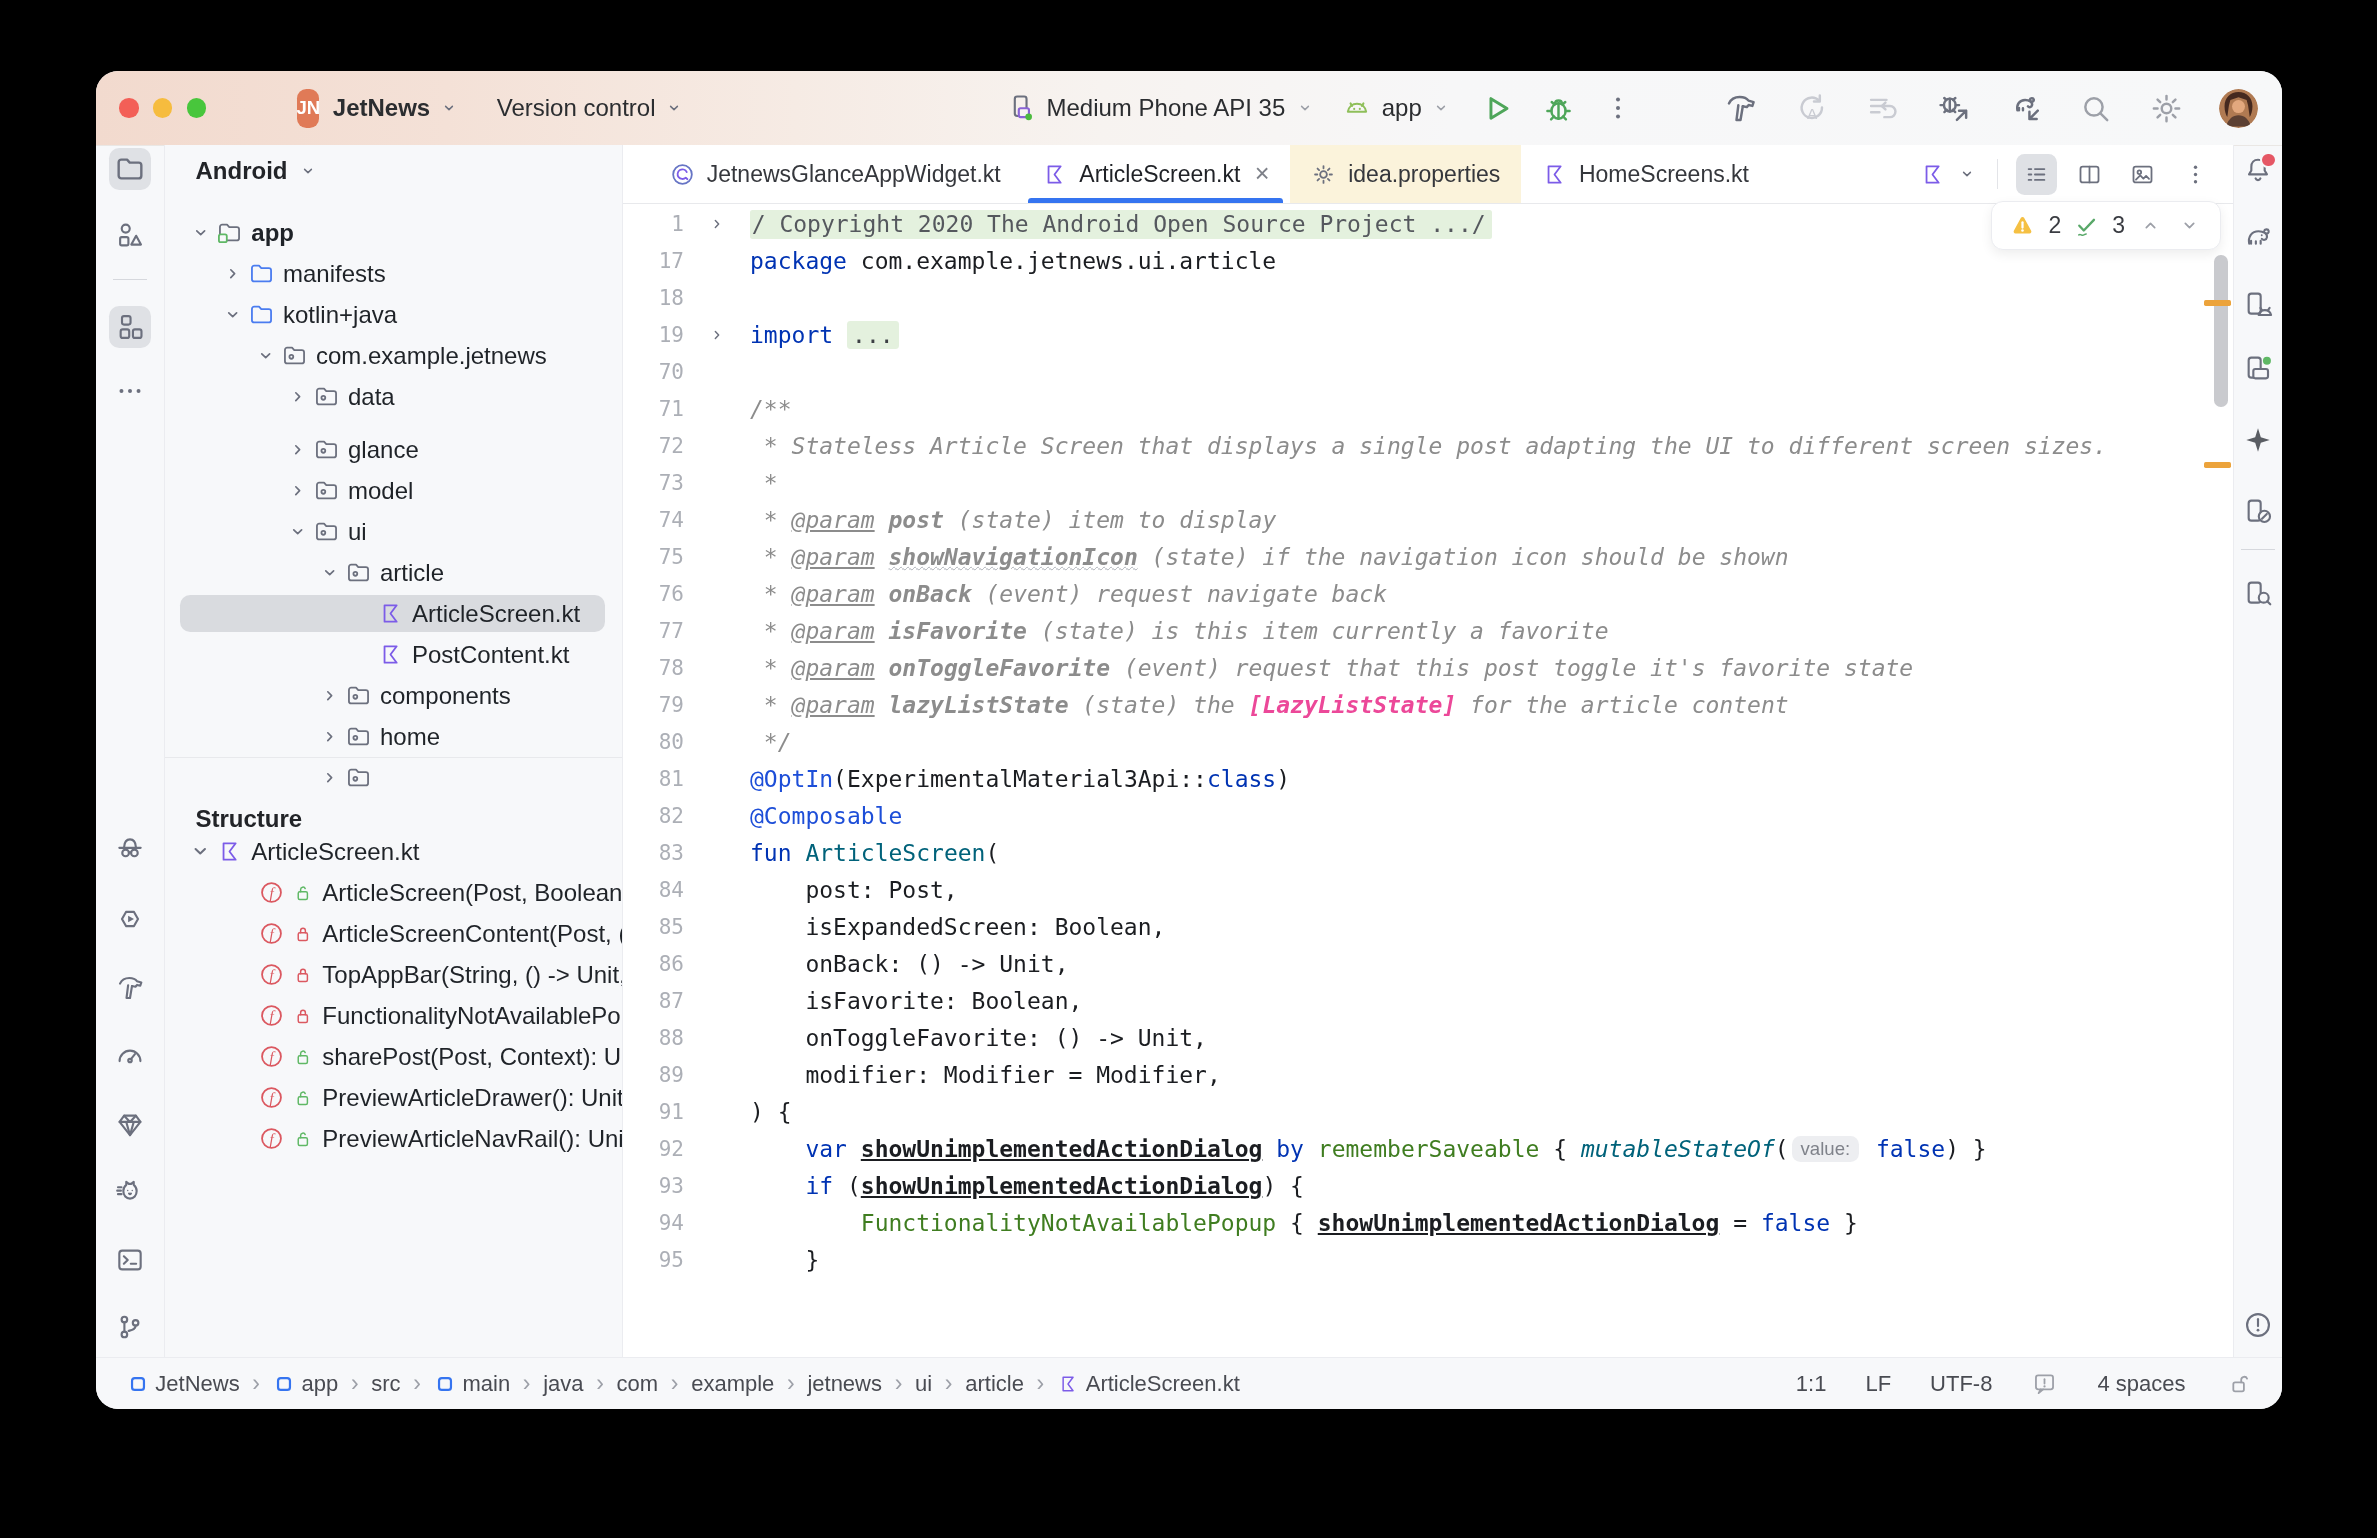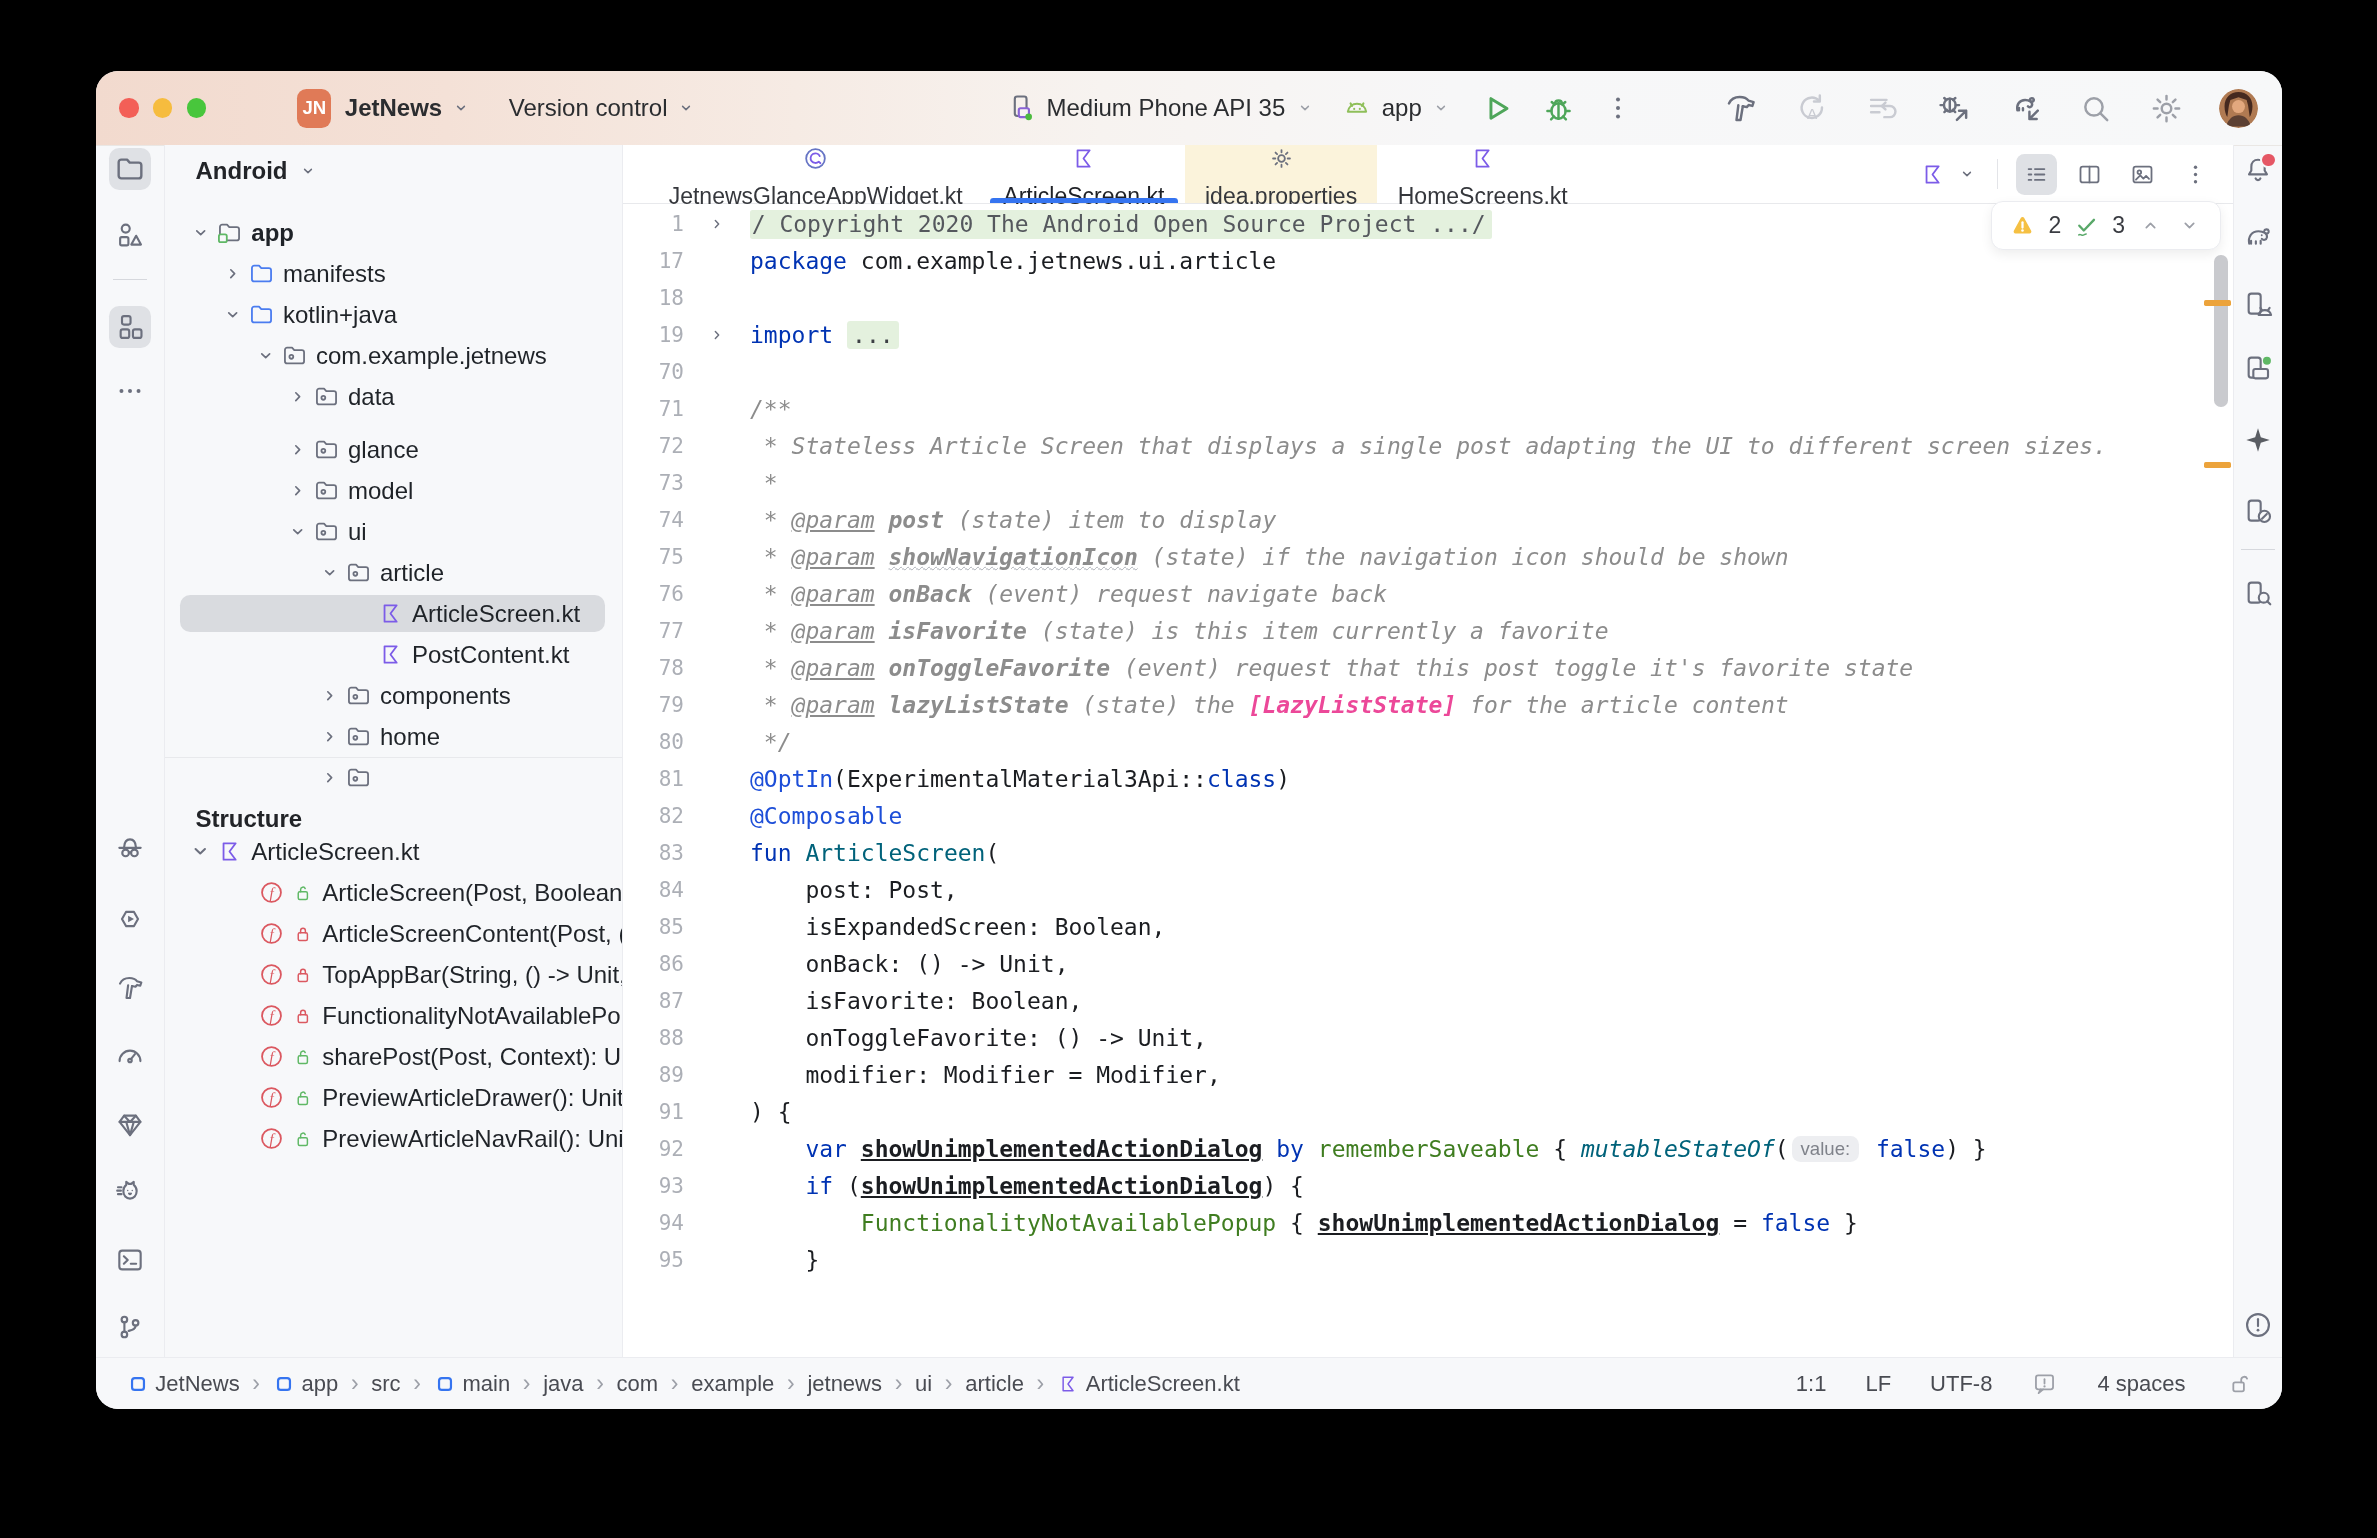--- a/index.html
+++ b/index.html
@@ -6,21 +6,21 @@
   body{width:2377px;height:1538px;background:#000;font-family:"Liberation Sans",sans-serif;position:relative;overflow:hidden;}
   .window{position:absolute;left:96px;top:71px;width:2186px;height:1338px;background:#F7F8FA;border-radius:22px;overflow:hidden;}
 
   
   .titlebar{position:relative;height:74px;display:flex;align-items:center;
     background:linear-gradient(90deg,#F2DACE 0%,#F4E1D7 16%,#F6EBE4 32%,#F7F3F0 46%,#F7F7F8 62%,#F7F8F9 100%);
     border-bottom:0.8px solid #EAE7E4;}
   .traffic{display:flex;gap:14.4px;margin-left:23px;}
   .tl{width:19.5px;height:19.5px;border-radius:50%;}
   .tl.red{background:#F35F57}.tl.yel{background:#F6BC3E}.tl.grn{background:#48C63C}
-  .jn{width:34px;height:39px;border-radius:9.3px;background:#E07A57;color:#fff;font-weight:bold;font-size:18.6px;
+  .jn{width:22px;height:39px;border-radius:9.3px;background:#E07A57;color:#fff;font-weight:bold;font-size:18.6px;
     display:flex;align-items:center;justify-content:center;margin-left:91px;flex:none;}
   .tb-item{display:flex;align-items:center;gap:7.6px;font-size:24px;color:#2B2D30;margin-left:13.5px;cursor:default;}
   .tb-item b{font-weight:700;}
   .tb-center{position:absolute;left:910px;top:0;height:74px;display:flex;align-items:center;gap:25.4px;}
   .tb-group{display:flex;align-items:center;gap:8.5px;font-size:24px;color:#2B2D30;}
   .tb-right{position:absolute;right:24px;top:0;height:74px;display:flex;align-items:center;gap:34px;}
   .dis{color:#C9CBD2 !important}.muted{color:#9DA0A8 !important}.dark{color:#5A5D63}
   .avatar{width:39px;height:39px;border-radius:50%;overflow:hidden;flex:none;}
   .avatar svg{width:100%;height:100%}
 
@@ -47,21 +47,21 @@
   .trow{height:41px;display:flex;align-items:center;font-size:24px;color:#1F2328;position:relative;}
   .trow .pill{position:absolute;left:15.2px;right:17px;top:1.7px;bottom:1.7px;background:#D9DBDF;border-radius:10.2px;}
   .trow>*{z-index:1}
   .tchev{width:30.5px;display:flex;justify-content:center;color:#6C707E;flex:none;}
   .tlabel{margin-left:8.5px;white-space:nowrap;}
   .pane-divider{position:absolute;left:0;right:0;height:0.8px;background:#E8E9EC;}
 
   
   .edcol{flex:1;display:flex;flex-direction:column;background:#fff;min-width:0;}
   .tabbar{height:58px;display:flex;align-items:stretch;border-bottom:0.8px solid #E8E9EC;background:#fff;padding-left:25.4px;position:relative;flex:none;}
-  .tab{display:flex;align-items:center;gap:11px;padding:0 20.3px;font-size:23px;color:#35373C;position:relative;white-space:nowrap;flex-direction:column;}
+  .tab{display:flex;align-items:center;gap:11px;padding:0 20.3px;font-size:23px;color:#35373C;position:relative;white-space:nowrap;}
   .tab.active{color:#1F2126;}
   .tab.active::after{content:"";position:absolute;left:6.8px;right:6.8px;bottom:0;height:5.1px;background:#3574F0;border-radius:3.4px 3.4px 0 0;}
   .tab.hl{background:#FBF3DB;}
   .tab .close{color:#7E8189;font-size:25.4px;line-height:1;margin-left:3.4px;}
   .tabbar-right{margin-left:auto;display:flex;align-items:center;gap:18.6px;padding-right:17px;}
   .vsep{width:0.8px;height:30.5px;background:#E3E4E8;}
   .viewbtn{width:41px;height:41px;border-radius:8.5px;display:flex;align-items:center;justify-content:center;color:#5A5D63;}
   .viewbtn.sel{background:#DFE1E5;}
 
   .codewrap{position:relative;flex:1;background:#fff;overflow:visible;padding-top:1.7px;}

